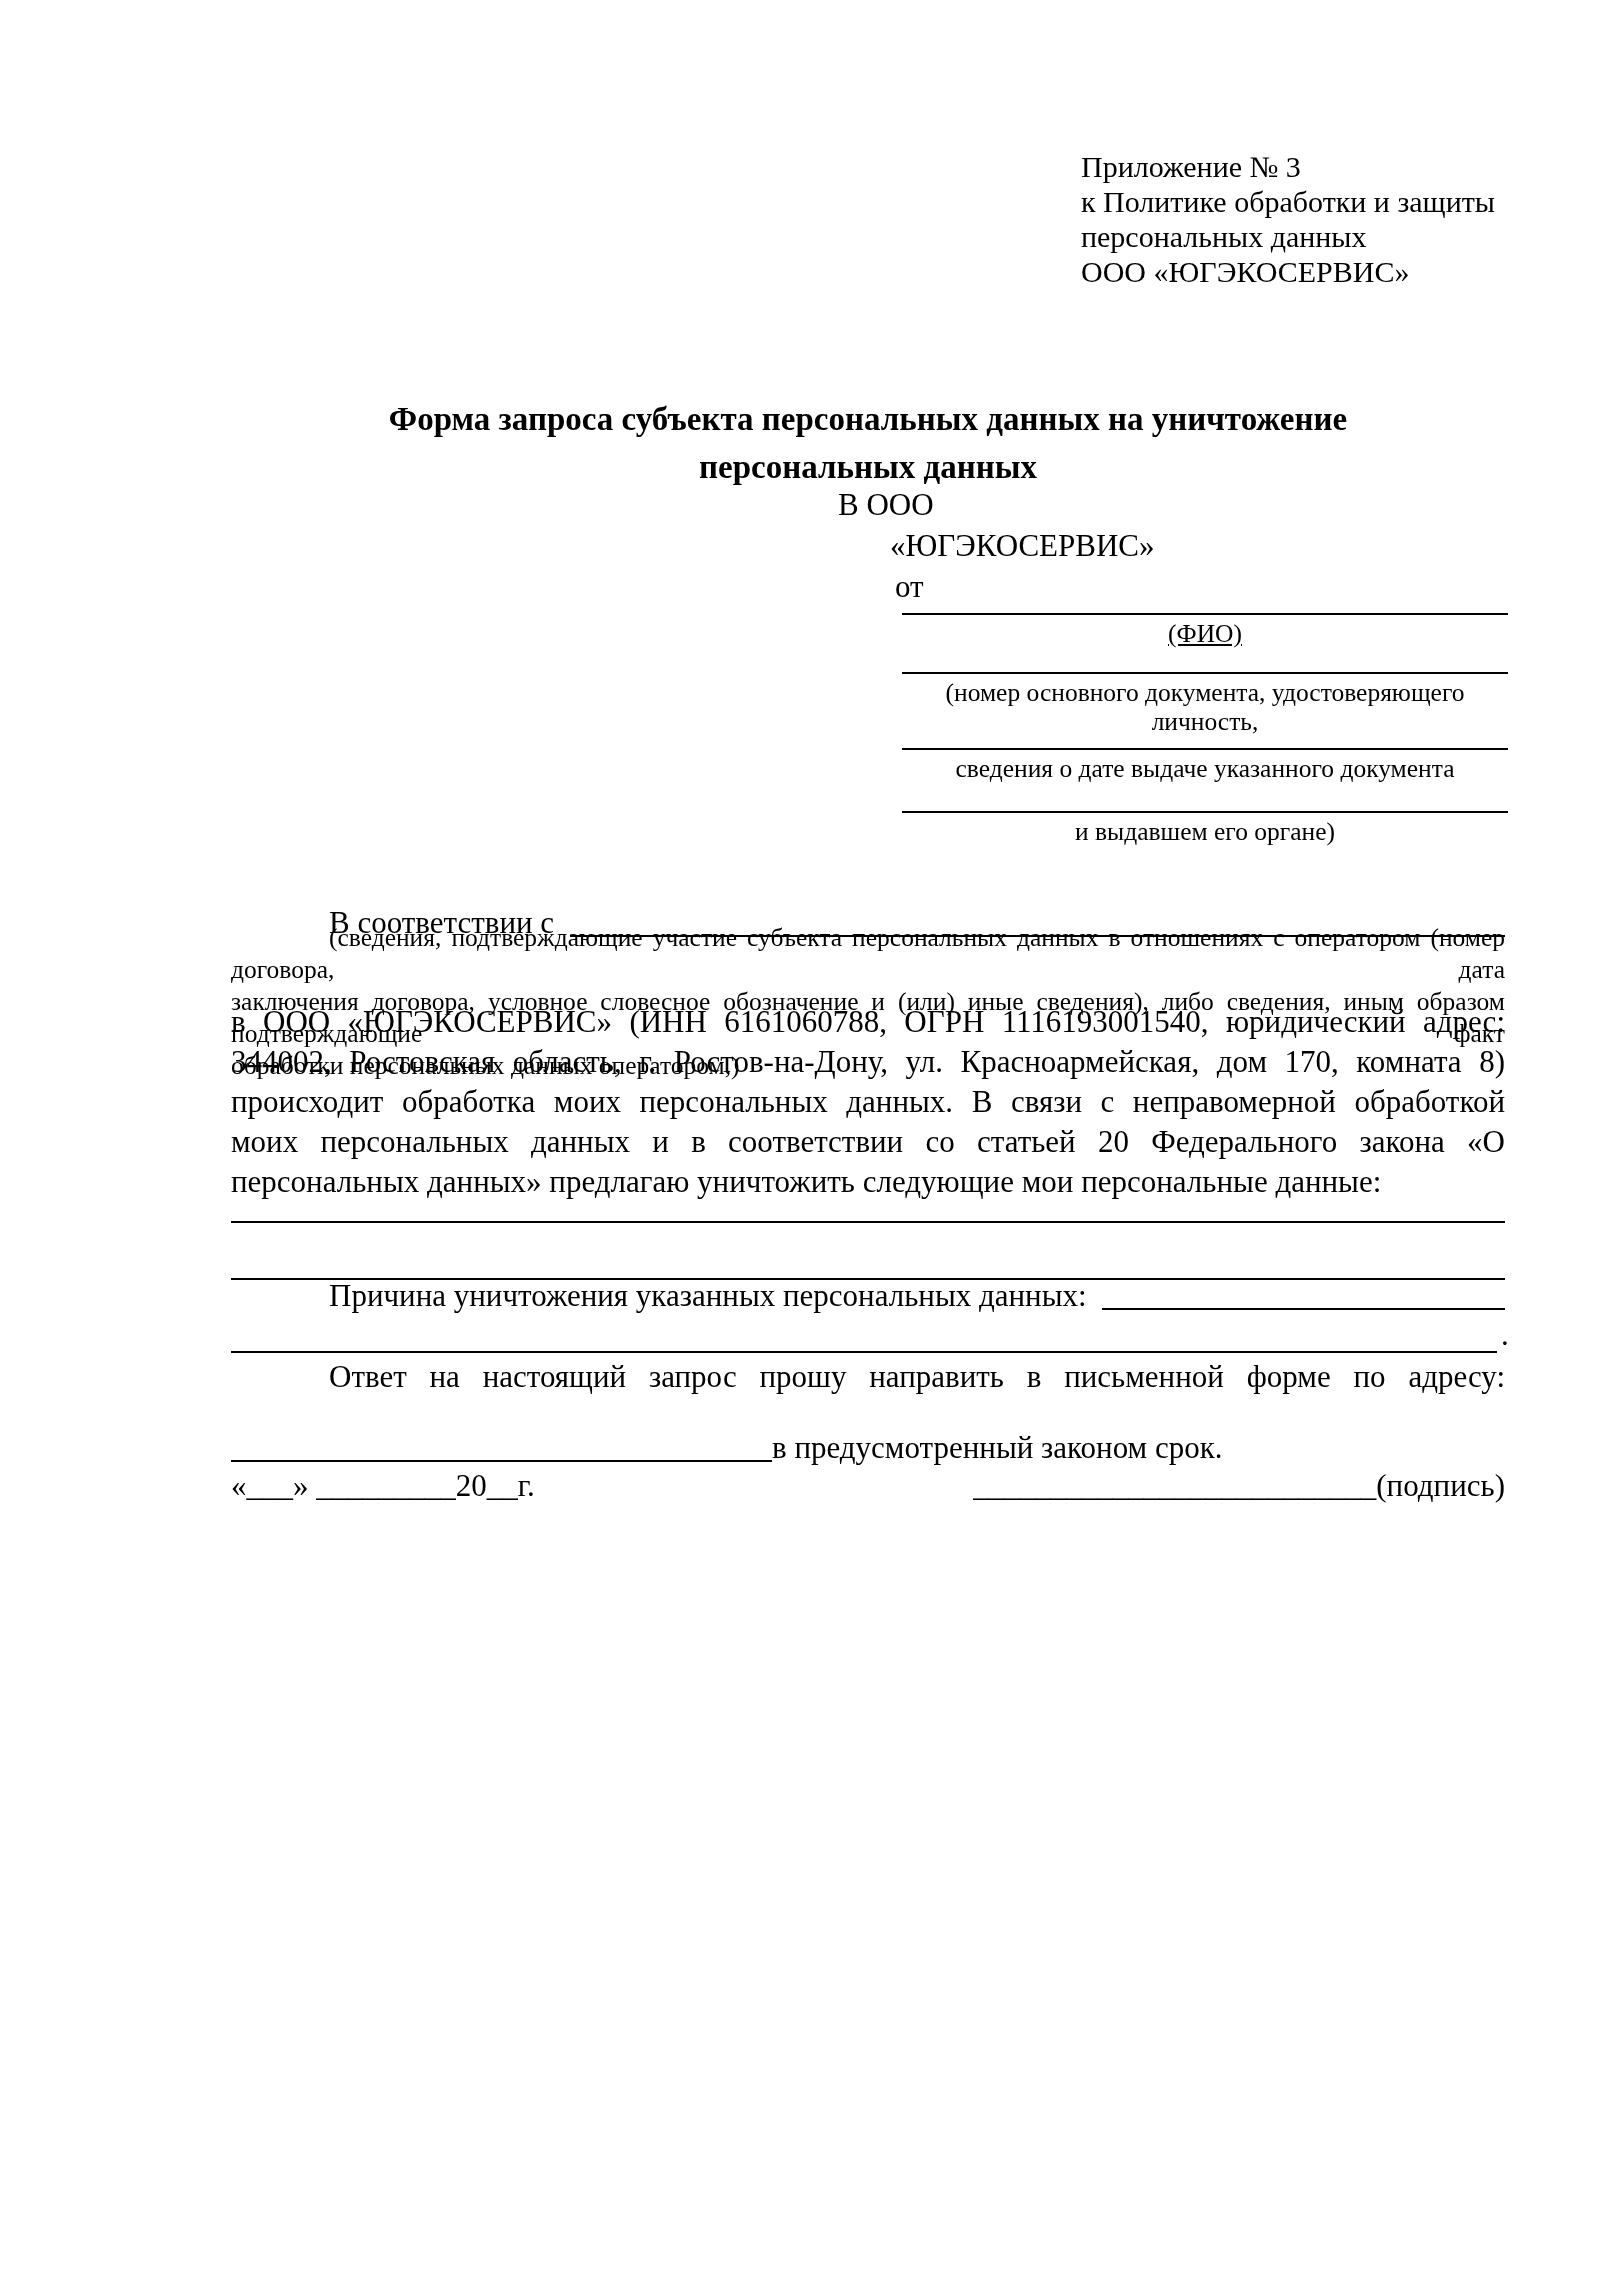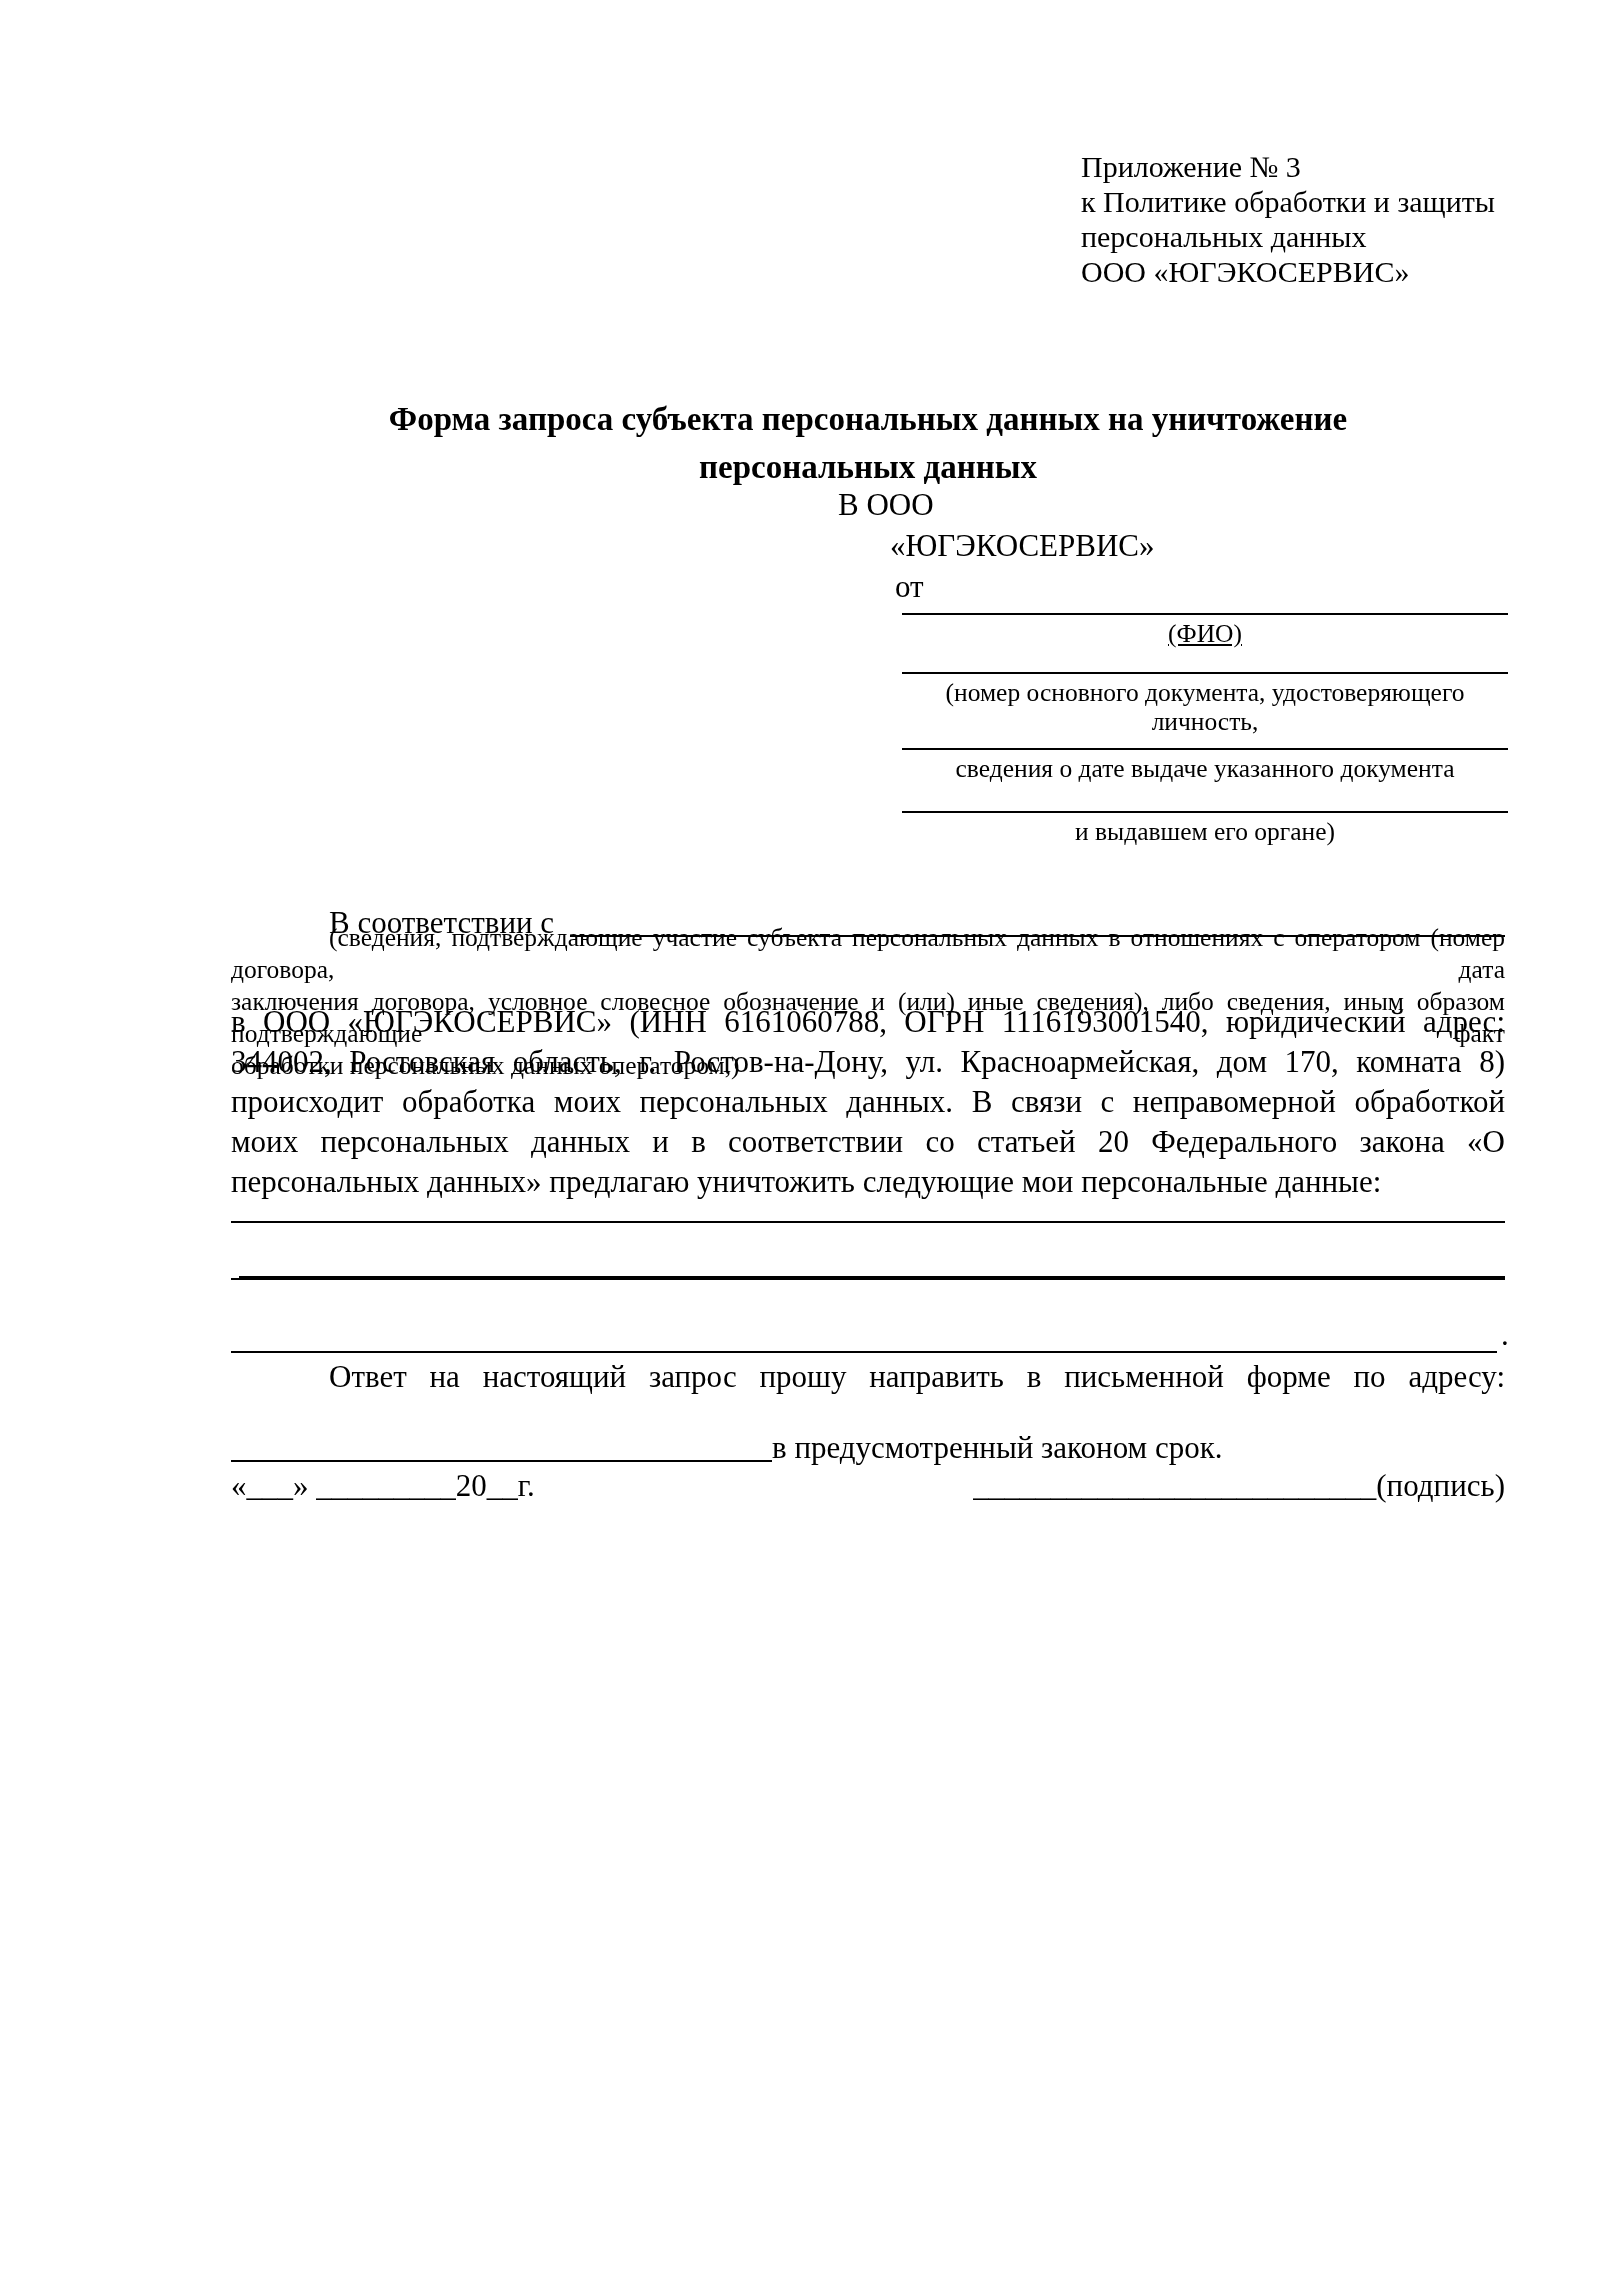--- a/index.html
+++ b/index.html
@@ -107,20 +107,21 @@
     <div class="just">344002, Ростовская область, г. Ростов-на-Дону, ул. Красноармейская, дом 170, комната 8)</div>
     <div class="just">происходит обработка моих персональных данных. В связи с неправомерной обработкой</div>
     <div class="just">моих персональных данных и в соответствии со статьей 20 Федерального закона «О</div>
     <div class="lastline">персональных данных» предлагаю уничтожить следующие мои персональные данные:</div>
   </div>
 
   <div class="abs uline u1"></div>
   <div class="abs uline u2"></div>
 
   <div class="abs flexrow reason">
+    <span class="label indent">Причина уничтожения указанных персональных данных: </span>
     <span class="fill"></span>
   </div>
   <div class="abs uline u3"></div>
   <div class="abs dot">.</div>
 
   <div class="abs response">Ответ на настоящий запрос прошу направить в письменной форме по адресу:</div>
   <div class="abs flexrow addressrow">
     <span class="fill fill-fixed"></span>
     <span class="suffix">в предусмотренный законом срок.</span>
   </div>

